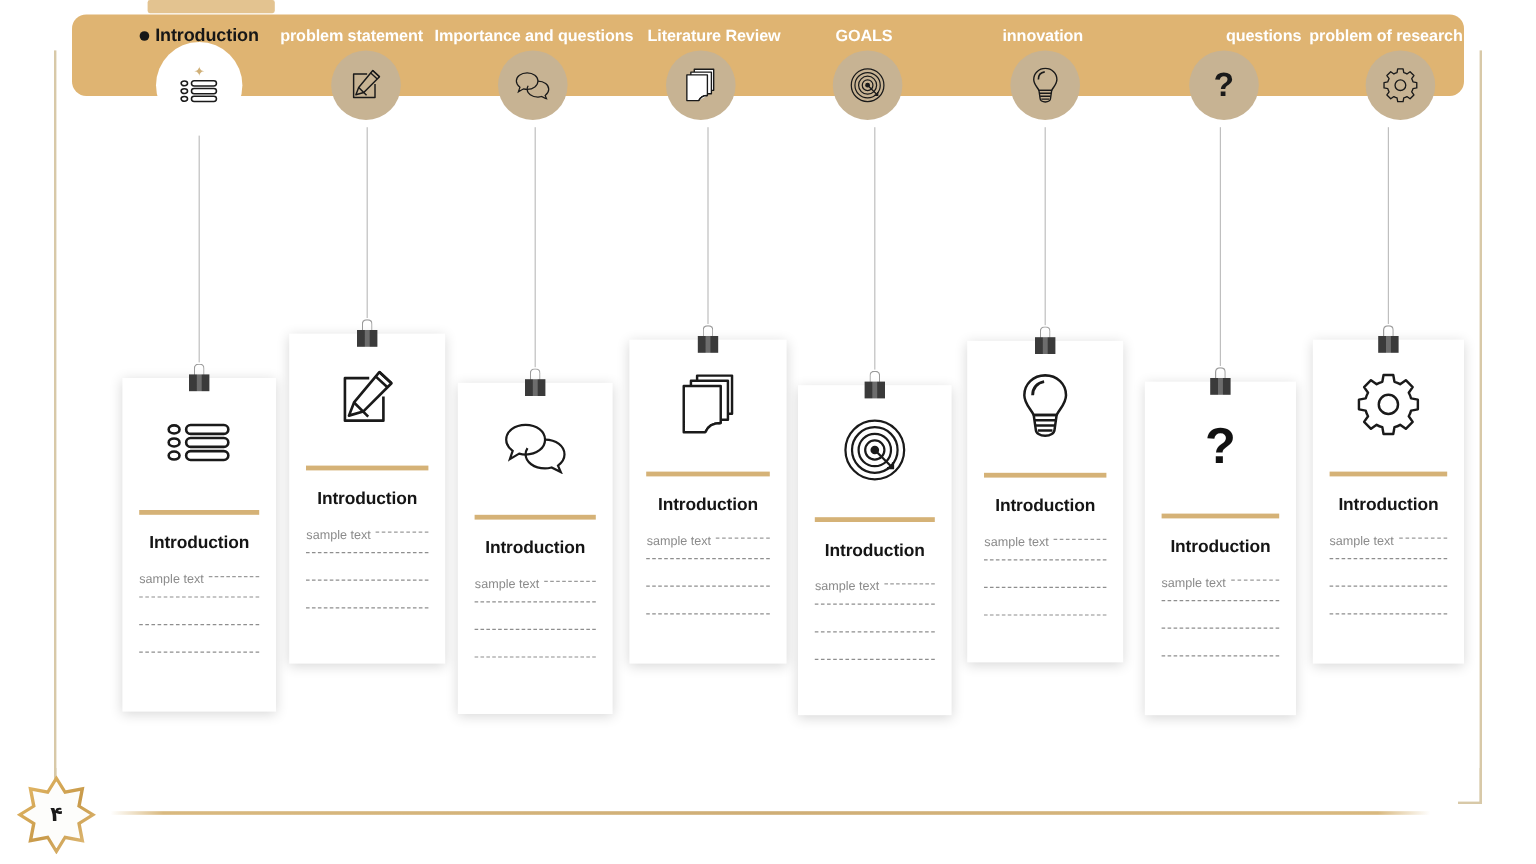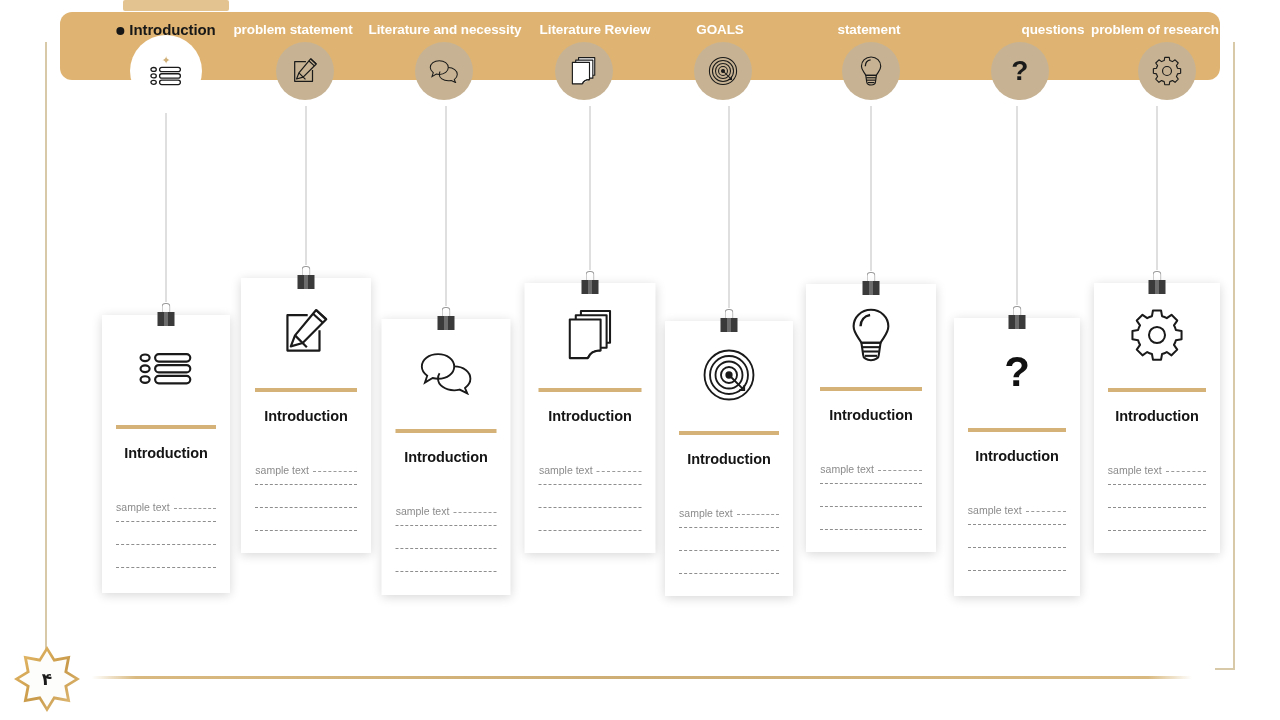--- a/index.html
+++ b/index.html
@@ -139,21 +139,21 @@
   }
   .card .rule {
     width:78%; height:4px; background:#d5b277; margin:2px 0 16px 0;
   }
   .card .card-title {
     font-family:"Liberation Sans", sans-serif;
     font-size:14.5px; font-weight:700; color:#151515;
     margin-bottom:16px; letter-spacing:-0.1px;
   }
   .card .sample-row {
-    width:78%; display:flex; align-items:center; gap:4px; margin-bottom:8px;margin-top:24px;
+    width:78%; display:flex; align-items:flex-start; gap:4px; margin-bottom:8px;
   }
   .card .sample-row .sample-text {
     font-family:"Liberation Sans", sans-serif;
     font-size:10.5px; color:#8b8b8b; white-space:nowrap;
   }
   .card .sample-row .dash-fill {
     flex:1; border-top:1px dashed #9b9b9b; margin-top:3px;
   }
   .card .dash-line {
     width:78%; border-top:1px dashed #8e8e8e; margin-bottom:22px;
@@ -177,24 +177,24 @@
     <div class="star-inner"></div>
     <span class="star-num">۴</span>
   </div>
 
   <div class="navbar"></div>
   <div class="nav-tab-accent"></div>
 
   <div id="nav-labels">
       <div class="nav-label active" style="left: 166px;"><span class="dot"></span><span>Introduction</span></div>
       <div class="nav-label" style="left: 293px; text-align: right;"><span>problem statement</span></div>
-      <div class="nav-label" style="left: 445px;"><span>Literature and necessity</span></div>
+      <div class="nav-label" style="left: 445px;"><span>Importance and questions</span></div>
       <div class="nav-label" style="left: 595px;"><span>Literature Review</span></div>
       <div class="nav-label" style="left: 720px;"><span>GOALS</span></div>
-      <div class="nav-label" style="left: 869px;"><span>statement</span></div>
+      <div class="nav-label" style="left: 869px;"><span>innovation</span></div>
       <div class="nav-label" style="left: 1021px; margin-left: 32px;"><span>questions</span></div>
       <div class="nav-label" style="left: 1155px;"><span>problem of research</span></div>
     </div>
   <div id="nav-circles">
       <div class="nav-circle first" style="left: 166px; top: 35px;">
         <span class="mini-star">✦</span>
         <span>
           <svg width="32" height="19.84" viewBox="0 0 64 40">
         <g fill="none" stroke="#1a1a1a" stroke-width="2.6">
           <ellipse cx="7" cy="7" rx="5.4" ry="4"></ellipse>

